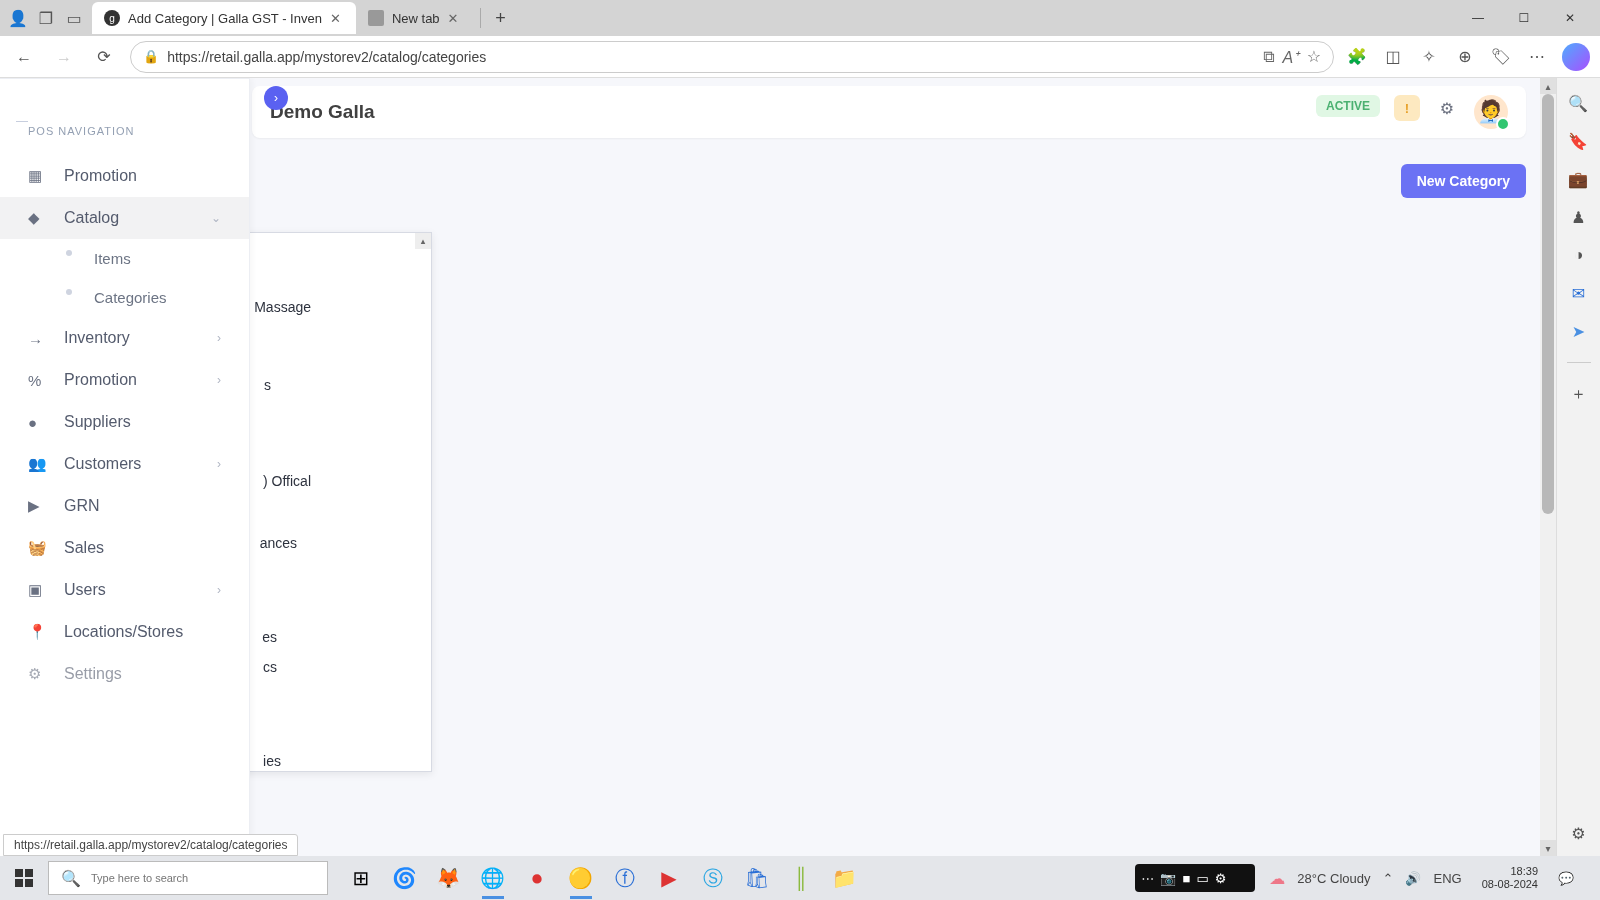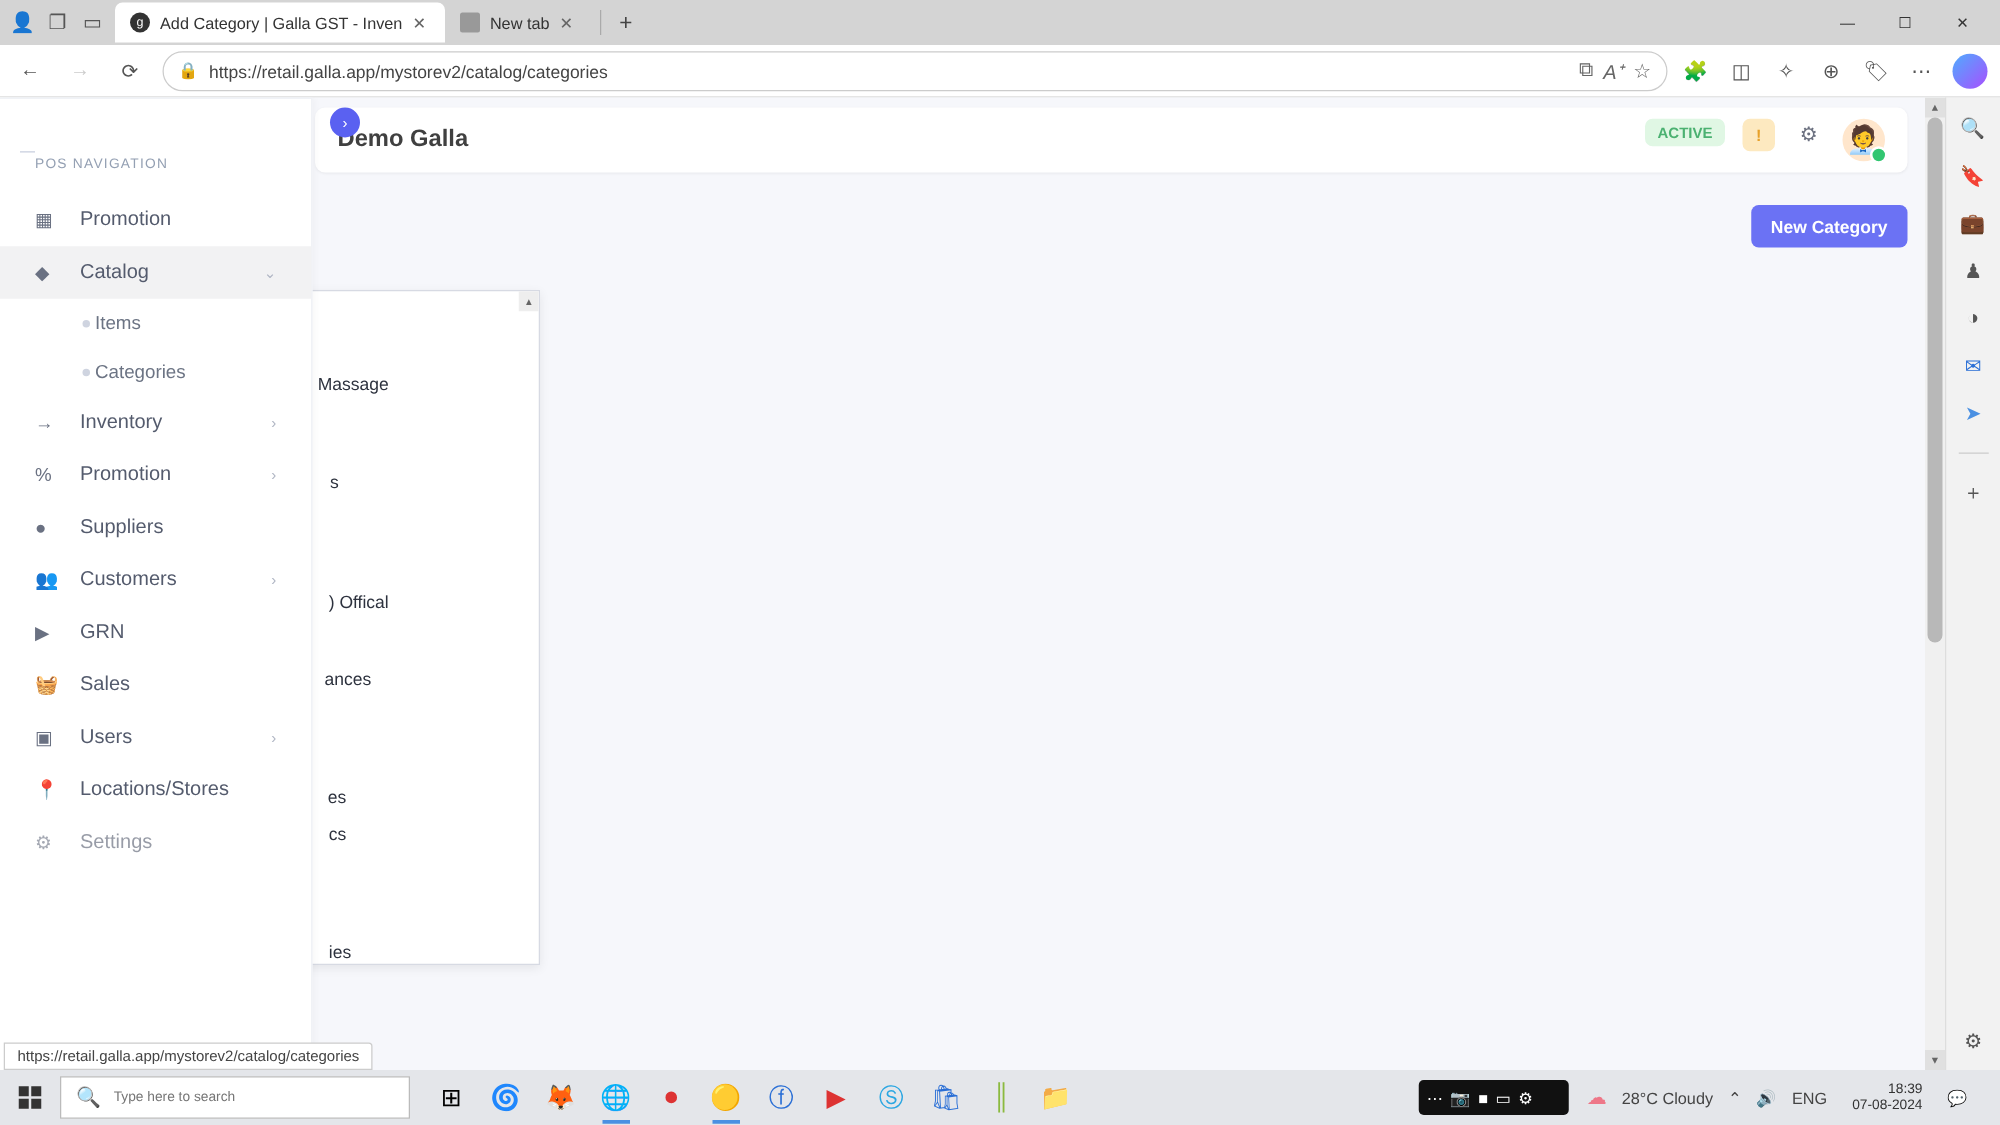--- a/index.html
+++ b/index.html
@@ -54,21 +54,21 @@
 
 .sidenav { position:absolute; left:0; top:0; width:250px; bottom:0; background:#fff; border-right:1px solid #eceef3; z-index:10; box-shadow: 2px 0 6px rgba(0,0,0,0.04);}
 .collapse-toggle { position:absolute; top:8px; left:264px; width:24px; height:24px; background:#5a61f1; border-radius:50%; display:flex; align-items:center; justify-content:center; color:#fff; font-size:12px; cursor:pointer; z-index:20; }
 .nav-heading { font-size:11px; letter-spacing:1px; color:#94a0b3; padding:46px 28px 18px; border-top:1px solid #eceef3; margin-top:0; position:relative;}
 .nav-heading::before{ content:''; position:absolute; left:16px; top:42px; width:12px; border-top:1px solid #c7cede;}
 .nav-item { display:flex; align-items:center; gap:16px; padding:12px 28px; color:#545b6d; cursor:pointer; font-size:16px; position:relative; }
 .nav-item.active-parent { background:#f2f2f3; }
 .nav-item .nav-ico { width:20px; color:#6a7182; font-size:15px; }
 .nav-item .chev { margin-left:auto; color:#b0b6c4; font-size:12px; }
 .nav-sub { padding-left: 18px; }
-.nav-subitem { display:flex; align-items:center; gap:4px; padding:11px 28px 11px 36px; color:#6c7484; cursor:pointer; font-size:15px; border-radius:6px; margin:0 12px; }
+.nav-subitem { display:flex; align-items:flex-start; gap:22px; padding:11px 28px 11px 36px; color:#6c7484; cursor:pointer; font-size:15px; border-radius:6px; margin:0 12px; }
 .nav-subitem .dot { width:6px; height:6px; border-radius:50%; background:#cfd4e0; }
 .nav-subitem.selected { background:#f3f3f3; position:relative; }
 .nav-subitem.selected .dot{ background:#cfd4e0; }
 .yellow-highlight { position:absolute; width:40px; height:40px; border-radius:50%; background:#ffe94a; left:170px; top:50%; transform:translateY(-50%); }
 
 
 .main-panel { position:absolute; left:250px; right:30px; top:74px; }
 .new-cat-btn { position:absolute; right:0; top:12px; background:#6b72f4; color:#fff; font-weight:600; font-size:14px; padding:9px 16px; border-radius:6px; cursor:pointer; border:none; }
 .dropdown-panel { position:absolute; left:-212px; top:80px; width:394px; background:#fff; border:1px solid #d7dae3; box-shadow:0 2px 8px rgba(0,0,0,0.08); max-height:540px; overflow:hidden; }
 .dropdown-panel .dd-scroll { position:absolute; right:0; top:0; width:16px; bottom:0;}
@@ -311,17 +311,17 @@
     <span class="xi">⚙</span>
   </div>
   <div class="sys-tray">
     <span class="weather-ico">☁</span>
     <span>28°C  Cloudy</span>
     <span class="tray-ico">⌃</span>
     <span class="tray-ico">🔊</span>
     <span>ENG</span>
     <div class="clock">
       <span>18:39</span>
-      <span>07-08-2024</span>
+      <span>08-08-2024</span>
     </div>
     <span class="notif-ico">💬</span>
   </div>
 </div>
 
 </body></html>

